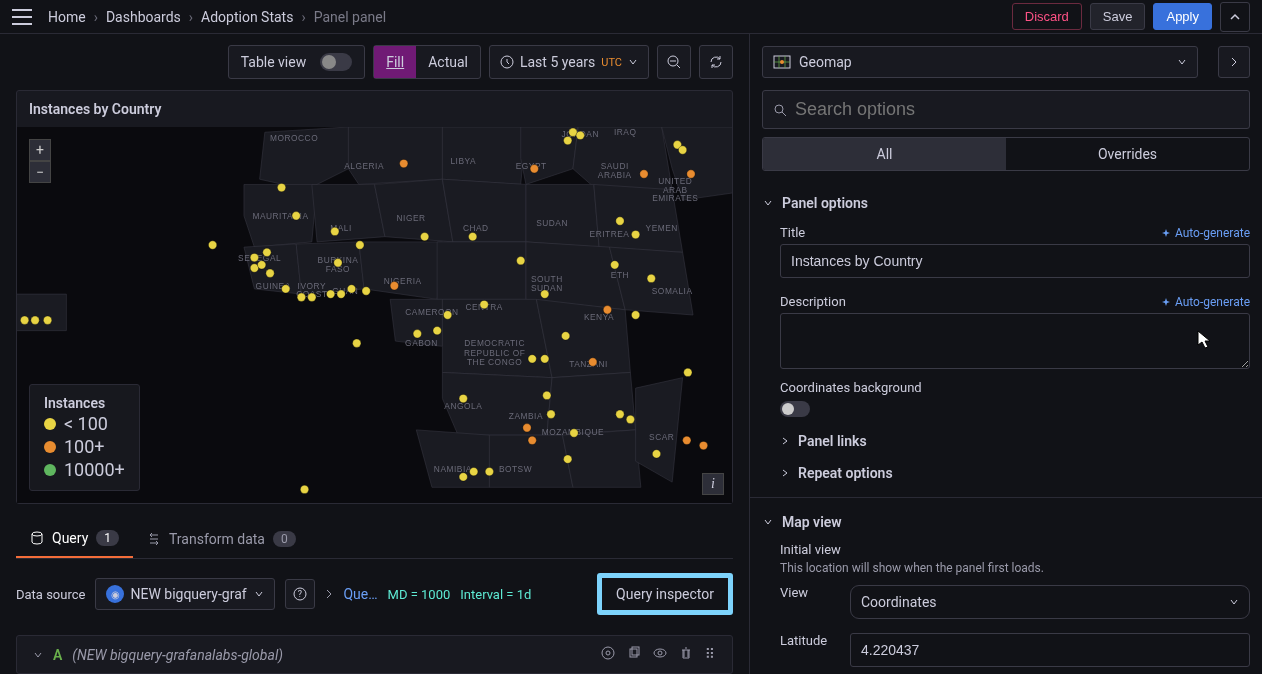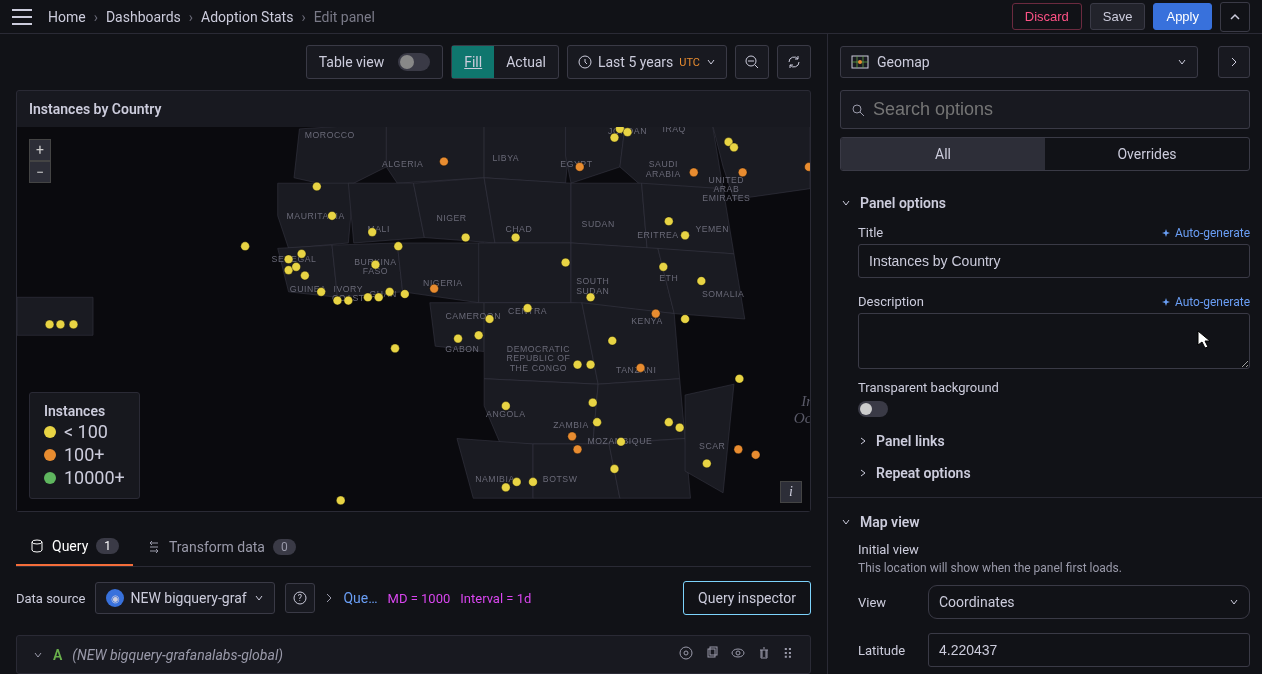--- a/index.html
+++ b/index.html
@@ -10,26 +10,26 @@
 .breadcrumbs { display:flex; align-items:center; gap:8px; flex:1; }
 .breadcrumbs .crumb { color:#ccccdc; cursor:pointer; }
 .breadcrumbs .sep { color:#6a6a78; }
 .breadcrumbs .current { color:#7a7a88; }
 .top-actions { display:flex; gap:8px; align-items:center; }
 .btn { padding:5px 12px; border-radius:3px; border:1px solid #3a3a46; background:#22232b; color:#ccccdc; cursor:pointer; font-size:13px; }
 .btn-discard { color:#ff5286; border-color:#6b2a3f; background:transparent; }
 .btn-apply { background:#3871dc; border-color:#3871dc; color:#fff; }
 .collapse-btn { width:30px; height:30px; border:1px solid #3a3a46; border-radius:3px; display:flex; align-items:center; justify-content:center; cursor:pointer; }
 .content { position:absolute; top:34px; left:0; right:0; bottom:0; display:flex; }
-.left { width:828px; display:flex; flex-direction:column; border-right:1px solid #2a2a35;justify-content:space-between; }
+.left { width:750px; display:flex; flex-direction:column; border-right:1px solid #2a2a35;justify-content:space-between; }
 .right { flex:1; background:#111217; overflow-y:auto; }
 .toolbar2 { display:flex; align-items:center; gap:8px; height:56px; padding:0 16px; justify-content:flex-end; }
 .pill { display:flex; align-items:center; border:1px solid #3a3a46; border-radius:3px; background:#181920; height:34px; }
 .pill .seg { padding:0 12px; height:100%; display:flex; align-items:center; gap:6px; cursor:pointer; }
-.pill .seg.active { background:#0f766e;text-decoration:underline; }
+.pill .seg.active { background:#701a75;text-decoration:underline; }
 .toggle { width:32px; height:18px; background:#3a3a46; border-radius:9px; position:relative; margin-left:8px; }
 .toggle::after { content:""; position:absolute; width:14px; height:14px; background:#888; border-radius:50%; top:2px; left:2px; }
 .icon-btn { width:34px; height:34px; border:1px solid #3a3a46; border-radius:3px; display:flex; align-items:center; justify-content:center; cursor:pointer; background:#181920; }
 .time-range { display:flex; align-items:center; gap:6px; padding:0 10px; height:34px; border:1px solid #3a3a46; border-radius:3px; cursor:pointer; background:#181920; }
 .utc { color:#e88c30; font-size:11px; }
 .panel { margin:0 16px; background:#181920; border:1px solid #2a2a35; border-radius:3px; flex:1; display:flex; flex-direction:column; min-height:0; }
 .panel-header { padding:10px 12px; font-weight:600; color:#ccccdc; }
 .map-container { flex:1; position:relative; background:#0a0a0e; overflow:hidden; }
 .map-controls { position:absolute; top:12px; left:12px; display:flex; flex-direction:column; }
 .map-ctrl { width:22px; height:22px; background:#2d2e38; border:1px solid #444; color:#ccc; display:flex; align-items:center; justify-content:center; cursor:pointer; font-size:14px; }
@@ -44,23 +44,23 @@
 .ocean-label { fill:#5a5a68; font-size:14px; font-style:italic; font-family:Georgia,serif; }
 .marker { stroke:#000; stroke-width:0.3; }
 .tabs { display:flex; border-bottom:1px solid #2a2a35; margin:16px 16px 0; }
 .tab { display:flex; align-items:center; gap:8px; padding:10px 14px; cursor:pointer; color:#9a9aaa; }
 .tab.active { color:#fff; border-bottom:2px solid #f46d3a; }
 .badge { background:#3a3a46; border-radius:9px; padding:1px 8px; font-size:12px; }
 .datasource-row { display:flex; align-items:center; gap:10px; padding:14px 16px; }
 .ds-label { font-size:13px; }
 .ds-select { display:flex; align-items:center; gap:6px; border:1px solid #3a3a46; border-radius:3px; padding:6px 10px; background:#181920; cursor:pointer; width:180px; }
 .ds-icon { width:18px; height:18px; border-radius:50%; background:#3871dc; display:flex; align-items:center; justify-content:center; font-size:10px; }
-.meta { color:#d946ef; font-size:13px; }
+.meta { color:#5eead4; font-size:13px; }
 .link { color:#6a9ef5; }
-.query-inspector { border:1px solid #7dd3fc; border-radius:3px; padding:8px 14px; cursor:pointer; }
+.query-inspector { border:5px solid #7dd3fc; border-radius:3px; padding:8px 14px; cursor:pointer; }
 .query-row { display:flex; align-items:center; gap:10px; padding:10px 16px; border:1px solid #2a2a35; margin:6px 16px 0; border-radius:3px; background:#181920; }
 .query-letter { color:#6ab04c; font-weight:600; }
 .query-title { color:#9a9aaa; font-style:italic; flex:1; }
 .query-actions { display:flex; gap:12px; color:#9a9aaa; }
 .query-actions span { cursor:pointer; }
 
 .viz-header { display:flex; padding:12px; gap:20px; align-items:center; }
 .viz-select { flex:1; display:flex; align-items:center; gap:8px; border:1px solid #3a3a46; border-radius:3px; padding:6px 10px; background:#181920; cursor:pointer; }
 .viz-icon { width:18px; height:18px; }
 .search-box { margin:0 12px 8px; display:flex; align-items:center; gap:8px; border:1px solid #3a3a46; border-radius:3px; padding:8px 10px; background:#181920; }
@@ -74,42 +74,42 @@
 .field-label-row { display:flex; justify-content:space-between; align-items:center; padding:6px 0 4px 18px;text-align:center; }
 .field-label { font-size:13px; color:#ccccdc; }
 .auto-gen { color:#6a9ef5; font-size:12px; cursor:pointer; display:flex; align-items:center; gap:4px; }
 .text-input { width:calc(100% - 18px); margin-left:18px; background:#111217; border:1px solid #3a3a46; border-radius:3px; padding:8px 10px; color:#ccccdc; font-size:14px; }
 textarea.text-input { height:56px; resize:both; }
 .switch-row { display:flex; flex-direction:column; gap:6px; padding:8px 0 8px 18px; }
 .switch { width:30px; height:16px; background:#3a3a46; border-radius:8px; position:relative; cursor:pointer; }
 .switch::after { content:""; position:absolute; width:12px; height:12px; background:#ccc; border-radius:50%; top:2px; left:2px; }
 .collapsed-section { display:flex; align-items:center; gap:8px; padding:8px 0 8px 18px; cursor:pointer; font-weight:600; }
 .help-text { color:#9a9aaa; font-size:12px; padding-left:18px; }
-.select-row { display:flex; align-items:center; gap:10px; padding:4px 0 4px 18px; }
+.select-row { display:flex; align-items:flex-start; gap:10px; padding:4px 0 4px 18px; }
 .select-row .row-label { width:60px; font-size:13px; }
 .select-row .select-input { flex:1; background:#111217; border:1px solid #3a3a46; border-radius:9px; padding:8px 10px; display:flex; justify-content:space-between; align-items:center; cursor:pointer; }
 .cursor { position:absolute; pointer-events:none; }
 </style>
 </head>
 <body>
 
 <div class="topbar">
   <div class="hamburger">
       <span></span>
       <span></span>
       <span></span>
     </div>
   <div class="breadcrumbs">
     <span class="crumb">Home</span>
     <span class="sep">›</span>
     <span class="crumb">Dashboards</span>
     <span class="sep">›</span>
     <span class="crumb">Adoption Stats</span>
     <span class="sep">›</span>
-    <span class="current">Edit panel</span>
+    <span class="current">Panel panel</span>
   </div>
   <div class="top-actions">
     <button class="btn btn-discard">Discard</button>
     <button class="btn">Save</button>
     <button class="btn btn-apply">Apply</button>
     <div class="collapse-btn">
       <svg width="12" height="12" viewBox="0 0 12 12">
           <path d="M2 8 L6 4 L10 8" stroke="#ccccdc" fill="none" stroke-width="1.5"></path>
         </svg>
     </div>
@@ -449,21 +449,21 @@
         <span class="field-label">Description</span>
         <span class="auto-gen">
           <svg width="10" height="10" viewBox="0 0 10 10">
               <path d="M5 1 L6 4 L9 5 L6 6 L5 9 L4 6 L1 5 L4 4 Z" fill="#6a9ef5"></path>
             </svg>
           <span>Auto-generate</span>
         </span>
       </div>
       <textarea class="text-input" style=""></textarea>
       <div class="switch-row">
-        <span class="field-label">Transparent background</span>
+        <span class="field-label">Coordinates background</span>
         <div class="switch"></div>
       </div>
       <div class="collapsed-section">
         <svg class="chev" width="10" height="10" viewBox="0 0 10 10">
             <path d="M3 2 L7 5 L3 8" stroke="#ccccdc" fill="none"></path>
           </svg>
         <span>Panel links</span>
       </div>
       <div class="collapsed-section">
         <svg class="chev" width="10" height="10" viewBox="0 0 10 10">

